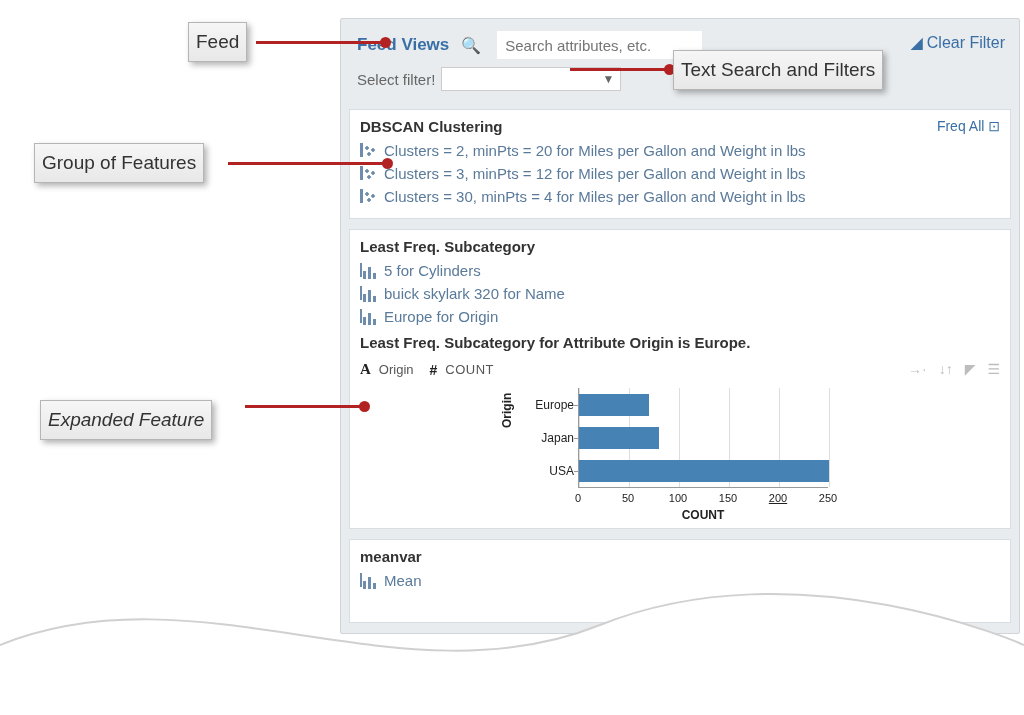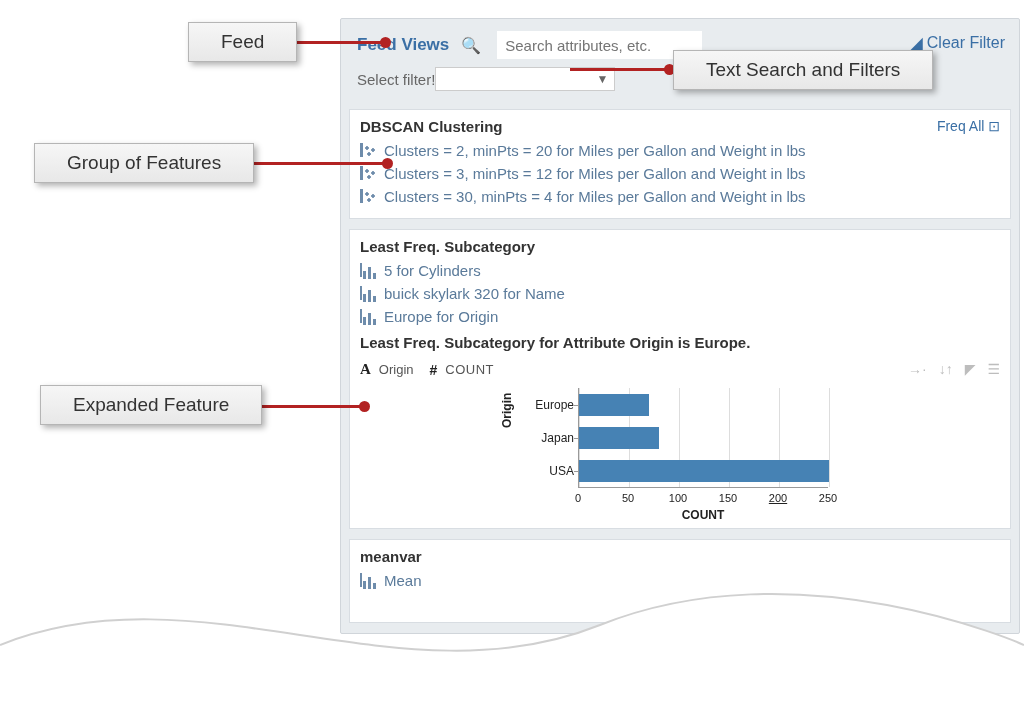--- a/index.html
+++ b/index.html
@@ -57,20 +57,21 @@
     font-weight: 500;
     cursor: pointer;
     display: flex;
     align-items: center;
     gap: 4px;
   }
   .filter-row {
     display: flex;
     align-items: center;
     padding: 2px 16px 10px 16px;
+    gap: 6px;
     font-size: 15px;
     color: #666;
   }
   .filter-select {
     width: 180px;
     height: 24px;
     background: #fff;
     border: 1px solid #ccc;
     position: relative;
   }
@@ -242,21 +243,21 @@
     font-size: 12px;
     font-weight: 700;
     color: #222;
   }
 
   
   .callout {
     position: absolute;
     background: linear-gradient(#f6f6f6,#e8e8e8);
     border: 1px solid #b5b5b5;
-    padding: 8px 32px;
+    padding: 8px 7px;
     font-size: 19px;
     color: #333;
     box-shadow: 3px 3px 6px rgba(0,0,0,0.3);
     z-index: 20;
   }
   .leader {
     position: absolute;
     height: 3px;
     background: #b22222;
     z-index: 15;
@@ -401,21 +402,21 @@
 <div class="callout" style="left:673px; top:50px;">
   <span>Text Search and Filters</span>
 </div>
 <div class="leader" style="left:570px; top:68px; width:100px;"></div>
 
 <div class="callout" style="left:34px; top:143px;">
   <span>Group of Features</span>
 </div>
 <div class="leader" style="left:228px; top:162px; width:160px;"></div>
 
-<div class="callout" style="left:40px; top:385px;">
+<div class="callout" style="left:40px; top:400px;font-style:italic;">
   <span>Expanded Feature</span>
 </div>
 <div class="leader" style="left:245px; top:405px; width:120px;"></div>
 
 <svg class="wave" viewBox="0 0 1024 190" preserveAspectRatio="none">
   <path d="M0,120 C200,40 400,180 600,100 C800,20 1024,120 1024,120 L1024,190 L0,190 Z" fill="#ffffff"></path>
   <path d="M0,120 C200,40 400,180 600,100 C800,20 1024,120 1024,120" fill="none" stroke="#d0d0d0" stroke-width="2"></path>
 </svg>
 
 </body></html>

